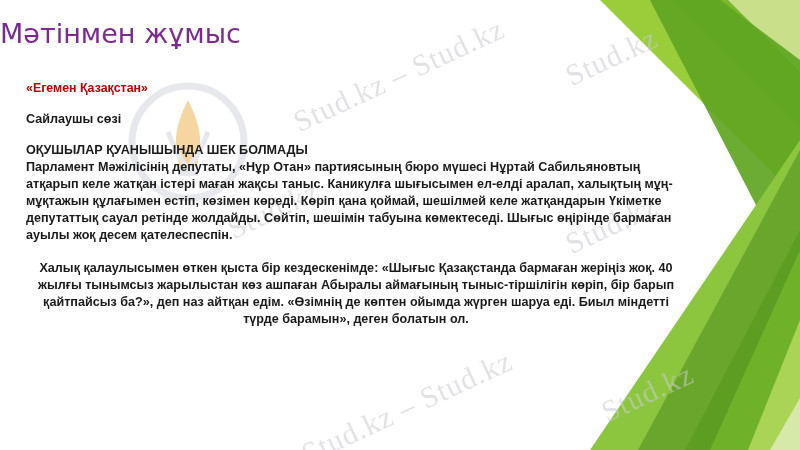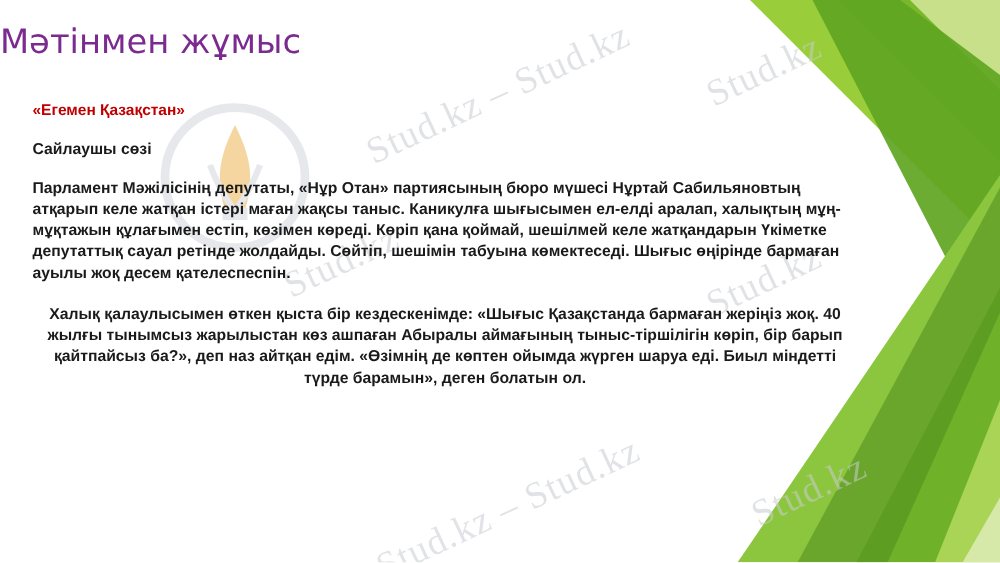--- a/index.html
+++ b/index.html
@@ -156,18 +156,19 @@
   <div class="wm wm-5">Stud.kz – Stud.kz</div>
   <div class="wm wm-6">Stud.kz</div>
 
   <div class="title">Мәтінмен жұмыс</div>
 
   <div class="body-block">
     <div class="source">«Егемен Қазақстан»</div>
     <div class="gap-sm"></div>
     <div class="bold">Сайлаушы сөзі</div>
     <div class="gap-sm"></div>
+    <div class="heading-line">ОҚУШЫЛАР ҚУАНЫШЫНДА ШЕК БОЛМАДЫ</div>
     <div class="p para">Парламент Мәжілісінің депутаты, «Нұр Отан» партиясының бюро мүшесі Нұртай Сабильяновтың атқарып келе жатқан істері маған жақсы таныс. Каникулға шығысымен ел-елді аралап, халықтың мұң-мұқтажын құлағымен естіп, көзімен көреді. Көріп қана қоймай, шешілмей келе жатқандарын Үкіметке депутаттық сауал ретінде жолдайды. Сөйтіп, шешімін табуына көмектеседі. Шығыс өңірінде бармаған ауылы жоқ десем қателеспеспін.</div>
     <div class="gap-md"></div>
     <div class="p para-2">Халық қалаулысымен өткен қыста бір кездескенімде: «Шығыс Қазақстанда бармаған жеріңіз жоқ. 40 жылғы тынымсыз жарылыстан көз ашпаған Абыралы аймағының тыныс-тіршілігін көріп, бір барып қайтпайсыз ба?», деп наз айтқан едім. «Өзімнің де көптен ойымда жүрген шаруа еді. Биыл міндетті түрде барамын», деген болатын ол.</div>
   </div>
 
 </div>
 
 </body></html>

